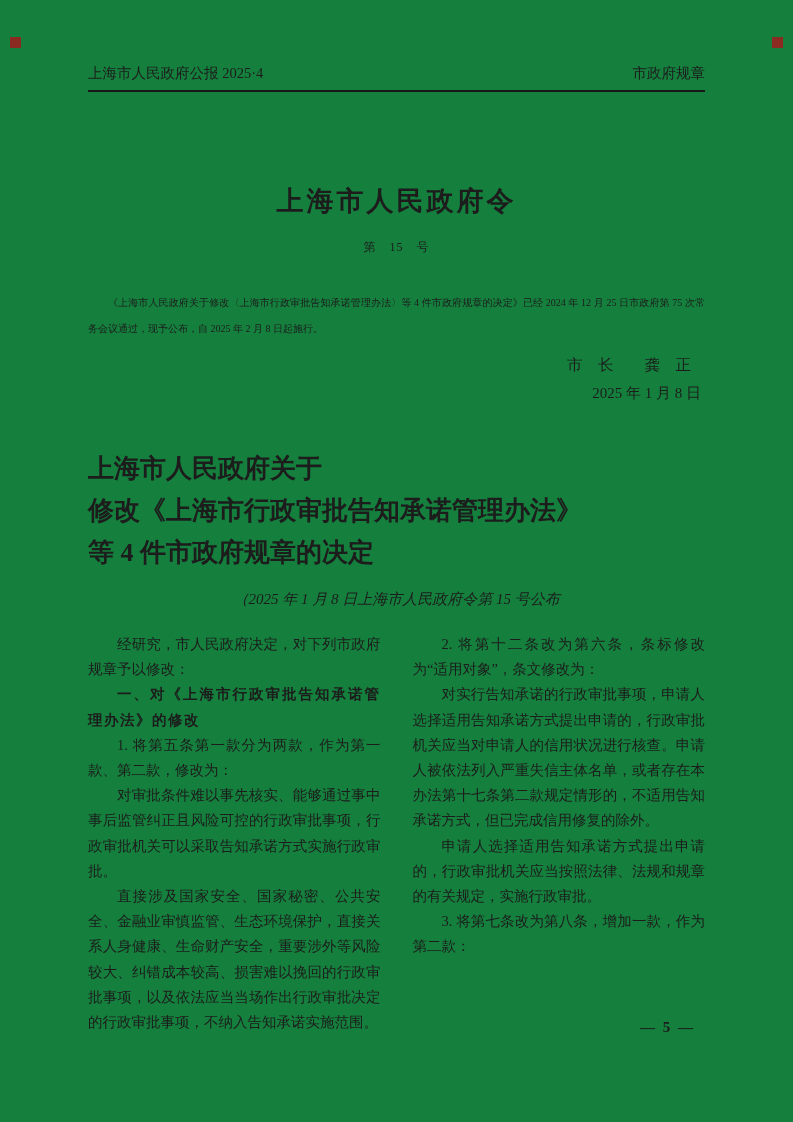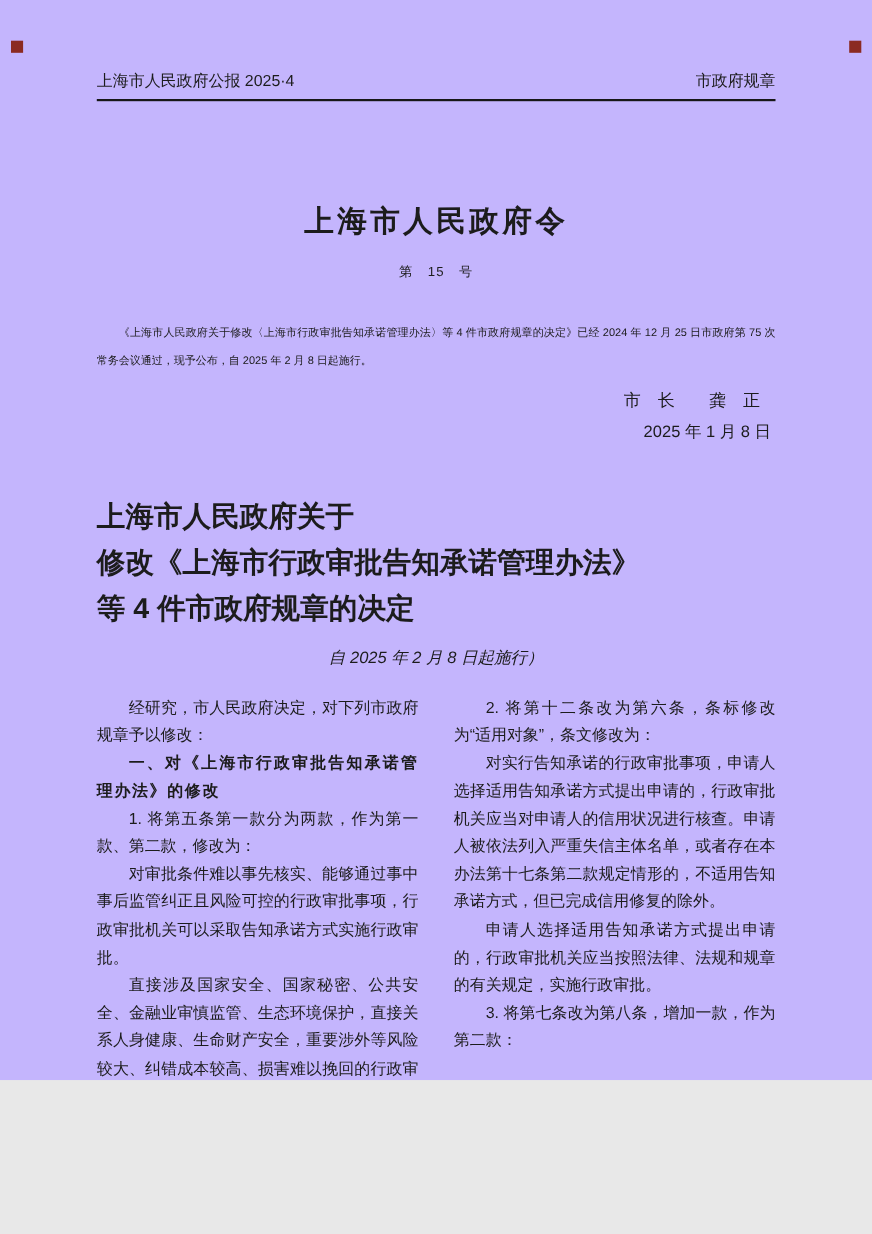--- a/index.html
+++ b/index.html
@@ -1,22 +1,22 @@
 <!DOCTYPE html>
 <html><head>
 <meta charset="utf-8">
 <style>
   html, body { margin: 0; padding: 0; background: #e8e8e8; }
   .page {
     position: relative;
     width: 793px;
-    height: 982px;
+    height: 1122px;
     margin: 0 auto;
-    background: #c4b5fd;
-    font-family: Liberation Sans, sans-serif;
+    background: #15803d;
+    font-family: Liberation Serif, serif;
     color: #1c1c1c;
     overflow: hidden;
   }
   .corner-mark {
     position: absolute;
     width: 11px; height: 11px;
     top: 37px;
   }
   .corner-mark.left { left: 10px; }
   .corner-mark.right { right: 10px; }
@@ -131,21 +131,21 @@
     <div class="sig-name">市　长　　龚　正</div>
     <div class="sig-date">2025 年 1 月 8 日</div>
 
     <div class="decision-title">
       <div>上海市人民政府关于</div>
       <div>修改《上海市行政审批告知承诺管理办法》</div>
       <div>等 4 件市政府规章的决定</div>
     </div>
 
     <div class="pub-lines">
-      <div>自 2025 年 2 月 8 日起施行）</div>
+      <div>（2025 年 1 月 8 日上海市人民政府令第 15 号公布</div>
     </div>
 
     <div class="columns">
       <div class="col">
         <p>经研究，市人民政府决定，对下列市政府规章予以修改：</p>
         <p class="p-bold">一、对《上海市行政审批告知承诺管理办法》的修改</p>
         <p>1. 将第五条第一款分为两款，作为第一款、第二款，修改为：</p>
         <p>对审批条件难以事先核实、能够通过事中事后监管纠正且风险可控的行政审批事项，行政审批机关可以采取告知承诺方式实施行政审批。</p>
         <p>直接涉及国家安全、国家秘密、公共安全、金融业审慎监管、生态环境保护，直接关系人身健康、生命财产安全，重要涉外等风险较大、纠错成本较高、损害难以挽回的行政审批事项，以及依法应当当场作出行政审批决定的行政审批事项，不纳入告知承诺实施范围。</p>
       </div>

